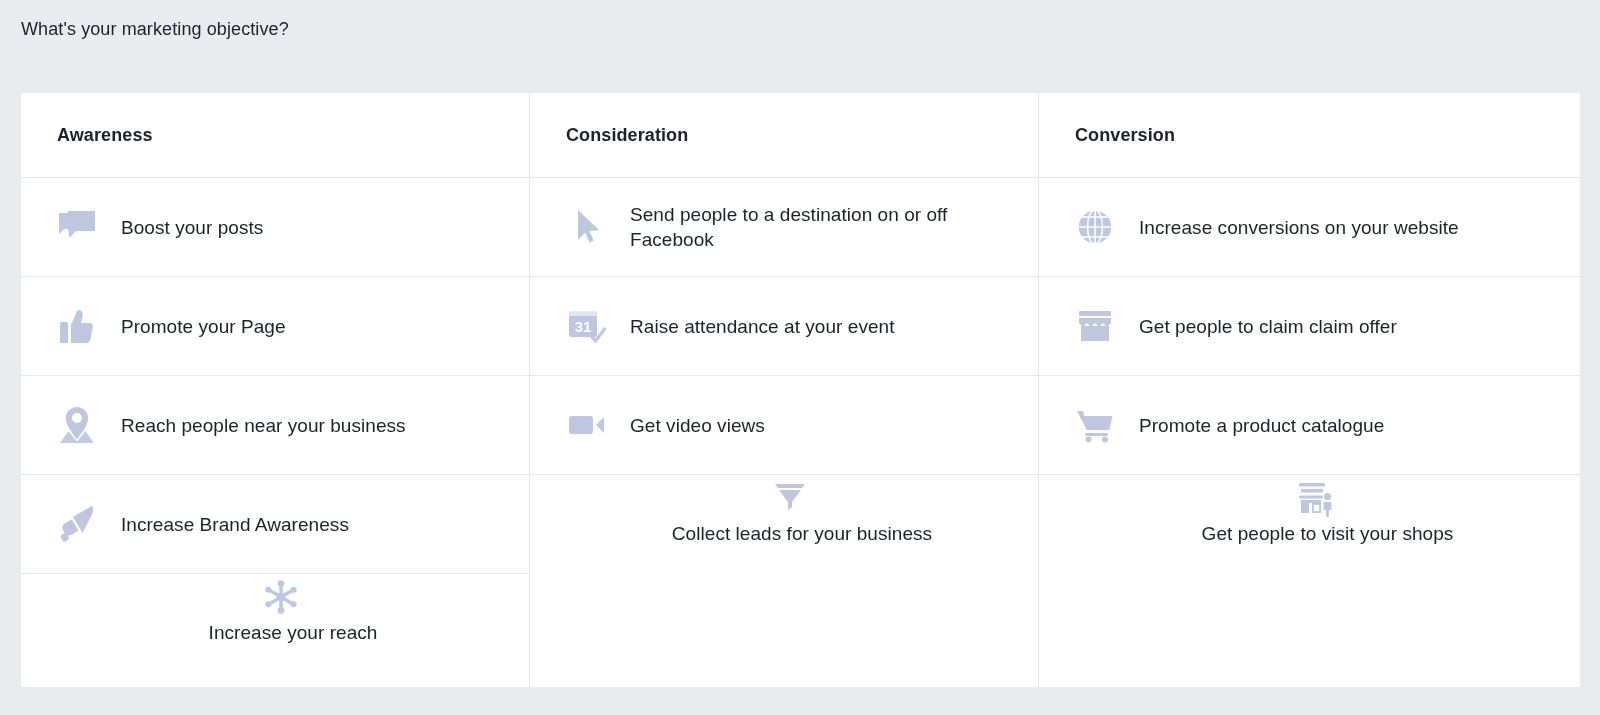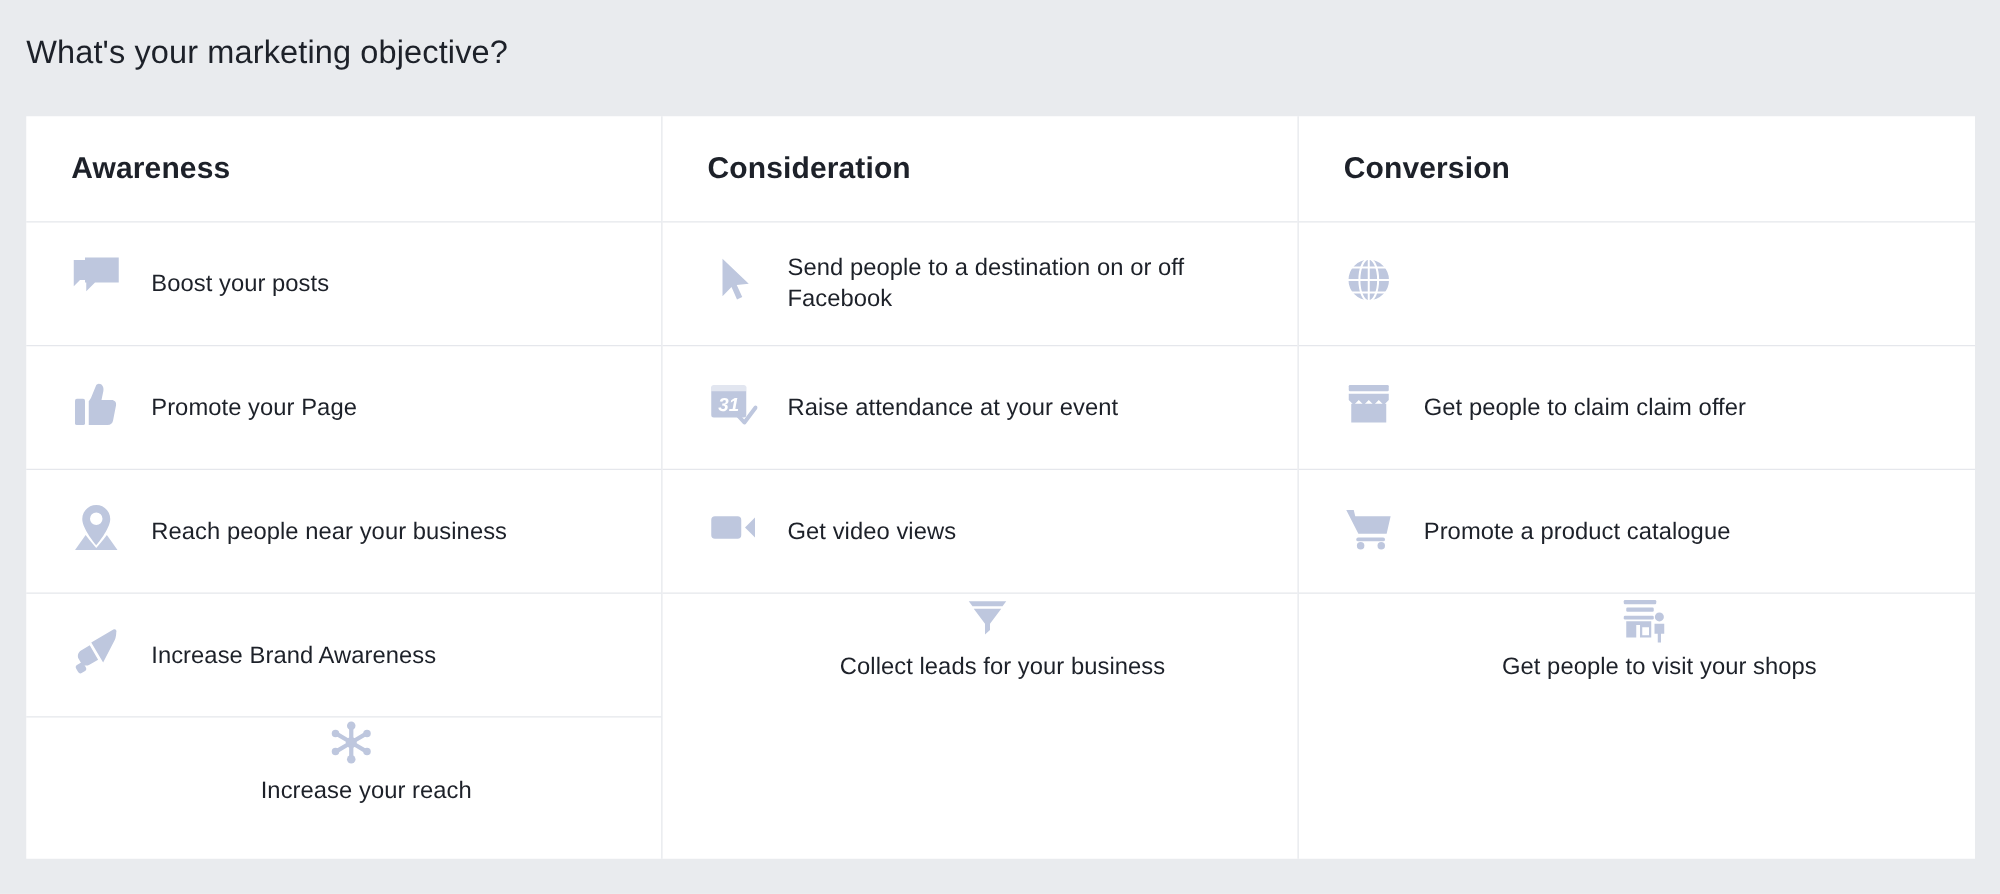--- a/index.html
+++ b/index.html
@@ -16,22 +16,22 @@
   .page {
     position: relative;
     width: 1600px;
     height: 715px;
     background: #e9ebee;
     box-sizing: border-box;
   }
   .page-title {
     position: absolute;
     left: 21px;
-    top: 24px;
-    font-size: 26px;
+    top: 12px;
+    font-size: 18px;
     line-height: 34px;
     color: #1d2129;
     font-weight: 400;
     letter-spacing: 0.1px;
   }
   .objective-card {
     position: absolute;
     left: 21px;
     top: 93px;
     width: 1559px;
@@ -56,21 +56,21 @@
   }
   .column-header {
     height: 85px;
     box-sizing: border-box;
     border-bottom: 1px solid #e5e7ec;
     display: flex;
     align-items: center;
     padding-left: 36px;
   }
   .column-header-label {
-    font-size: 24px;
+    font-size: 18px;
     font-weight: bold;
     color: #1d2129;
     letter-spacing: 0.1px;
   }
   .objective-row {
     height: 99px;
     box-sizing: border-box;
     border-bottom: 1px solid #e5e7ec;
     display: flex;
     flex-direction: row;
@@ -81,22 +81,22 @@
   }
   .objective-row:last-child {
     border-bottom: none;
     flex-direction: column;
   }
   .row-icon {
     flex: 0 0 46px;
     width: 46px;
     height: 46px;
     display: flex;
+    align-items: center;
     justify-content: flex-start;
-    font-style: italic;
   }
   .row-icon svg {
     display: block;
   }
   .row-label {
     font-size: 19px;
     line-height: 25px;
     color: #1d2129;
     letter-spacing: 0.05px;
     padding-left: 18px;
@@ -244,20 +244,21 @@
             <g stroke="#ffffff" stroke-width="1.6" fill="none">
               <circle cx="20" cy="20" r="17"></circle>
               <ellipse cx="20" cy="20" rx="7.5" ry="17"></ellipse>
               <line x1="3" y1="20" x2="37" y2="20"></line>
               <path d="M6.4 10 h27.2"></path>
               <path d="M6.4 30 h27.2"></path>
               <line x1="20" y1="3" x2="20" y2="37"></line>
             </g>
           </svg>
         </span>
+        <span class="row-label">Increase conversions on your website</span>
       </div>
 
 
       <div class="objective-row">
         <span class="row-icon">
           <svg width="40" height="40" viewBox="0 0 40 40">
             <rect class="ic" x="4" y="5" width="32" height="5" rx="1"></rect>
             <path class="ic" d="M4 12 h32 v5 l-4 4 l-4-4 l-4 4 l-4-4 l-4 4 l-4-4 l-4 4 l-4-4 z"></path>
             <path class="ic" d="M6 20 h28 v15 h-28 z"></path>
           </svg>

